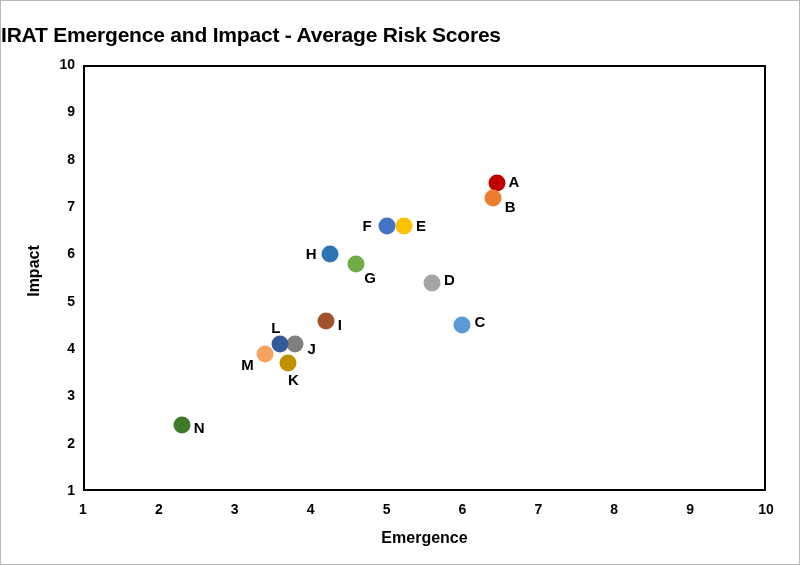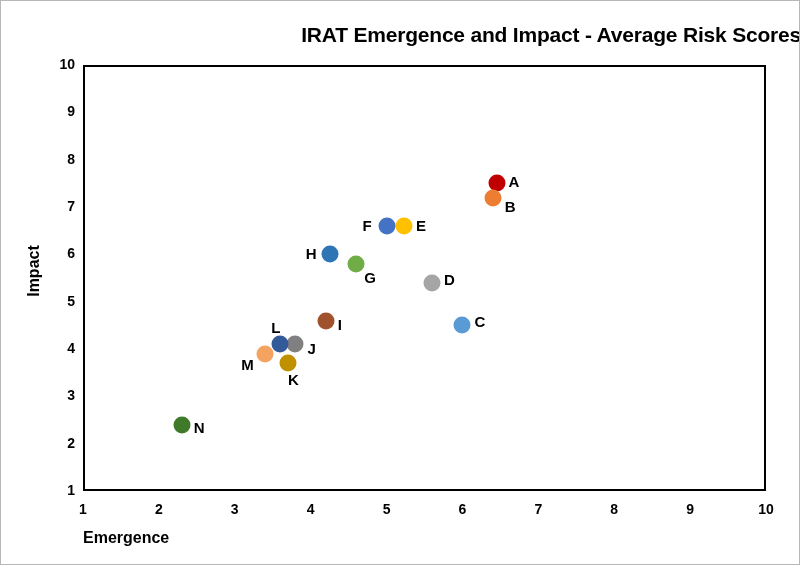--- a/index.html
+++ b/index.html
@@ -15,21 +15,21 @@
     box-sizing: border-box;
     border: 1px solid #b7b7b7;
     overflow: hidden;
     font-family: "Liberation Sans", sans-serif;
   }
   #chart-title {
     position: absolute;
     left: 0;
     top: 22px;
     width: 800px;
-    text-align: right;
+    text-align: left;
     font-size: 21px;
     font-weight: bold;
     color: #000000;
     letter-spacing: -0.2px;
   }
   
   #plot-frame {
     position: absolute;
     left: 82px;
     top: 64px;
@@ -61,21 +61,21 @@
   .xtick {
     text-align: center;
     width: 30px;
   }
   
   #xaxis-title {
     position: absolute;
     left: 82px;
     top: 528px;
     width: 683px;
-    text-align: left;
+    text-align: center;
     font-size: 16px;
     font-weight: bold;
     color: #000000;
   }
   #yaxis-title {
     position: absolute;
     left: -17px;
     top: 261px;
     width: 100px;
     text-align: center;

